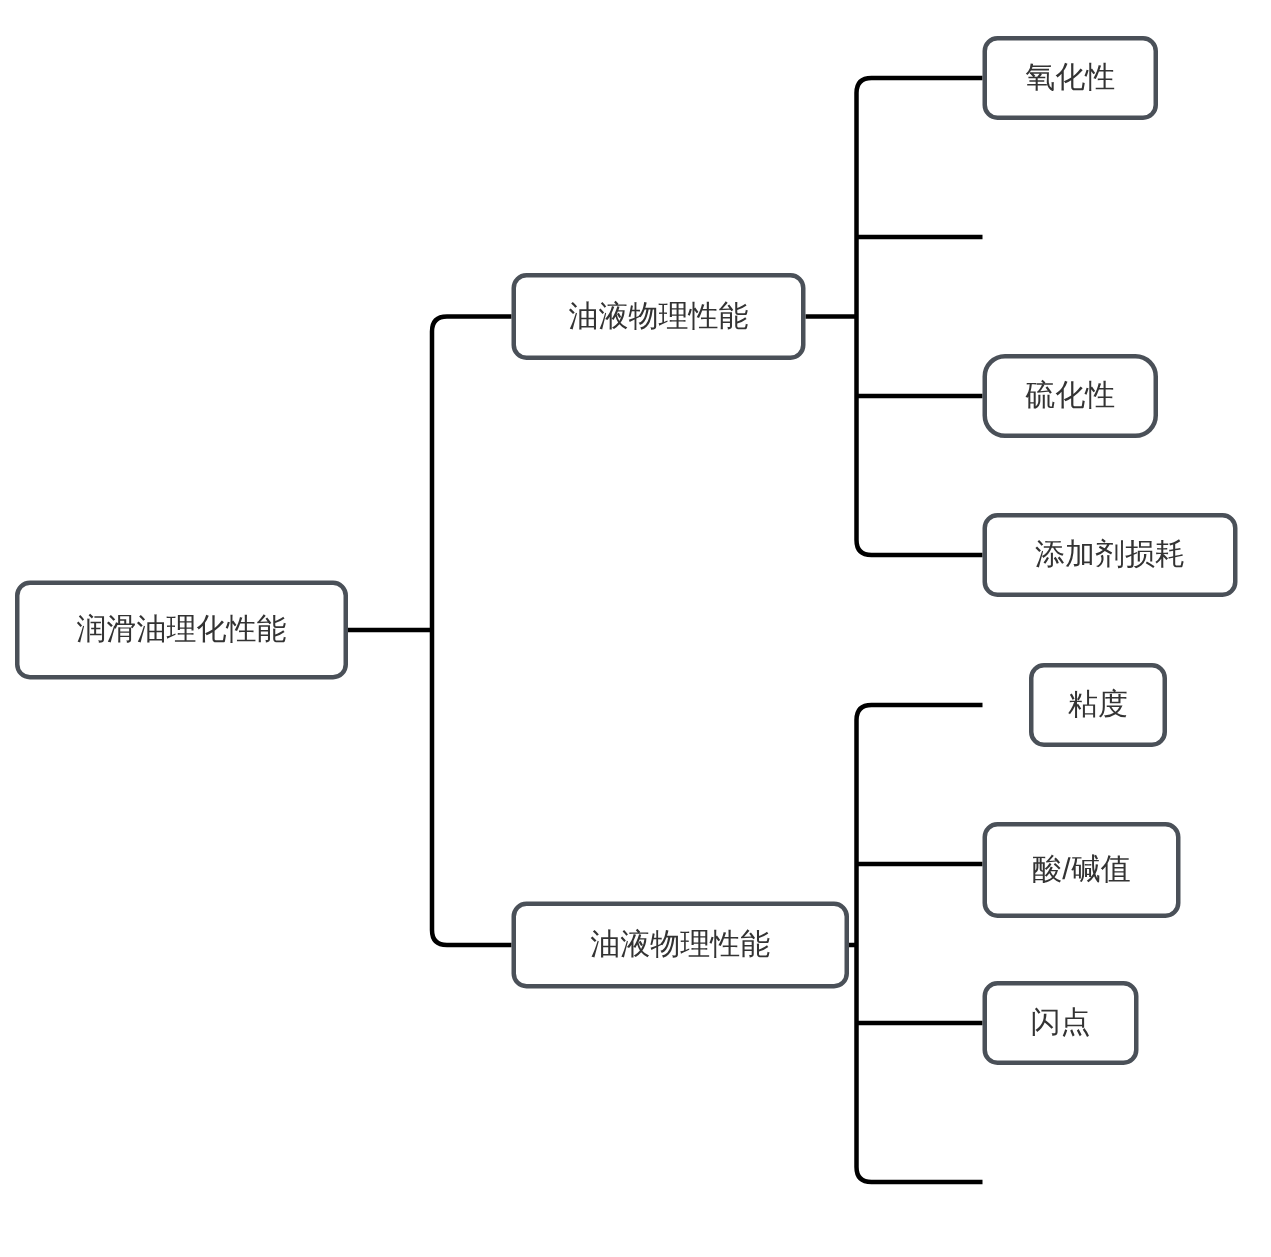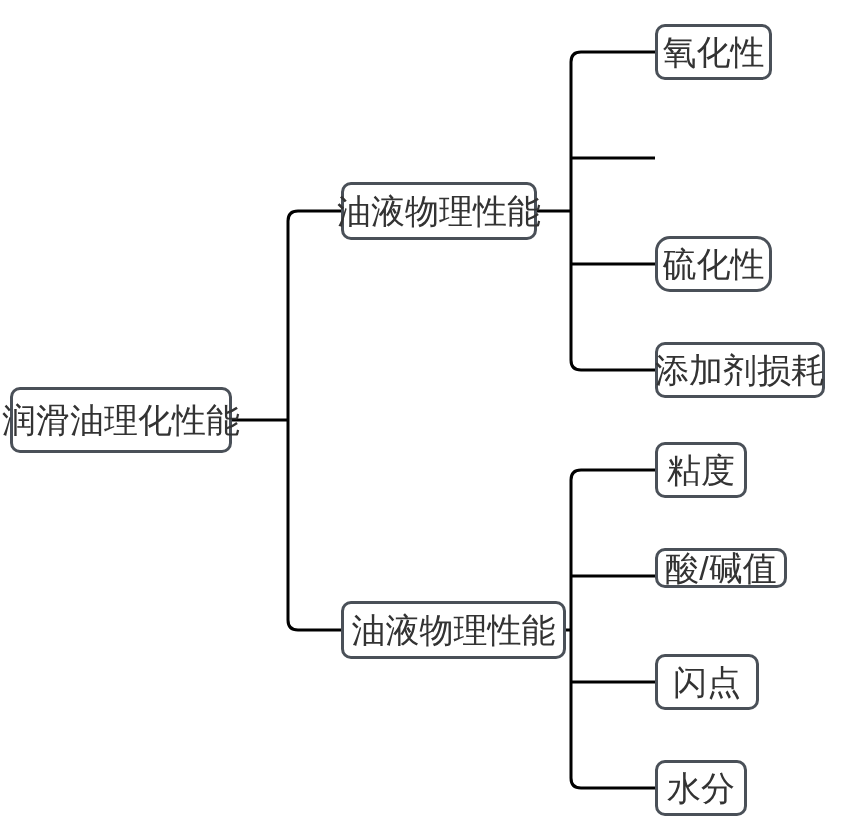--- a/index.html
+++ b/index.html
@@ -23,21 +23,21 @@
   }
   .node {
     position: absolute;
     box-sizing: border-box;
     background: #ffffff;
     border: 3px solid #4a5058;
     border-radius: 10px;
     display: flex;
     align-items: center;
     justify-content: center;
-    font-size: 34px;
+    font-size: 20px;
     color: #333333;
     white-space: nowrap;
     line-height: 1;
   }
 </style>
 </head>
 <body>
 
 <div class="canvas">
 
@@ -66,21 +66,20 @@
 
   <div class="node" style="left:341px; top:601px; width:225px; height:58px;">油液物理性能</div>
 
   <div class="node" style="left:655px; top:24px; width:117px; height:56px;">氧化性</div>
 
 
   <div class="node" style="left:655px; top:236px; width:117px; height:56px;border-radius:15px;">硫化性</div>
 
   <div class="node" style="left:655px; top:342px; width:170px; height:56px;">添加剂损耗</div>
 
-  <div class="node" style="left:655px; top:442px; width:92px; height:56px;">粘度</div>
+  <div class="node" style="left:686px; top:442px; width:92px; height:56px;">粘度</div>
 
-  <div class="node" style="left:655px; top:548px; width:132px; height:40px;">酸/碱值</div>
+  <div class="node" style="left:655px; top:548px; width:132px; height:64px;">酸/碱值</div>
 
   <div class="node" style="left:655px; top:654px; width:104px; height:56px;">闪点</div>
 
-  <div class="node" style="left:655px; top:760px; width:92px; height:56px;">水分</div>
 
 </div>
 
 </body></html>

